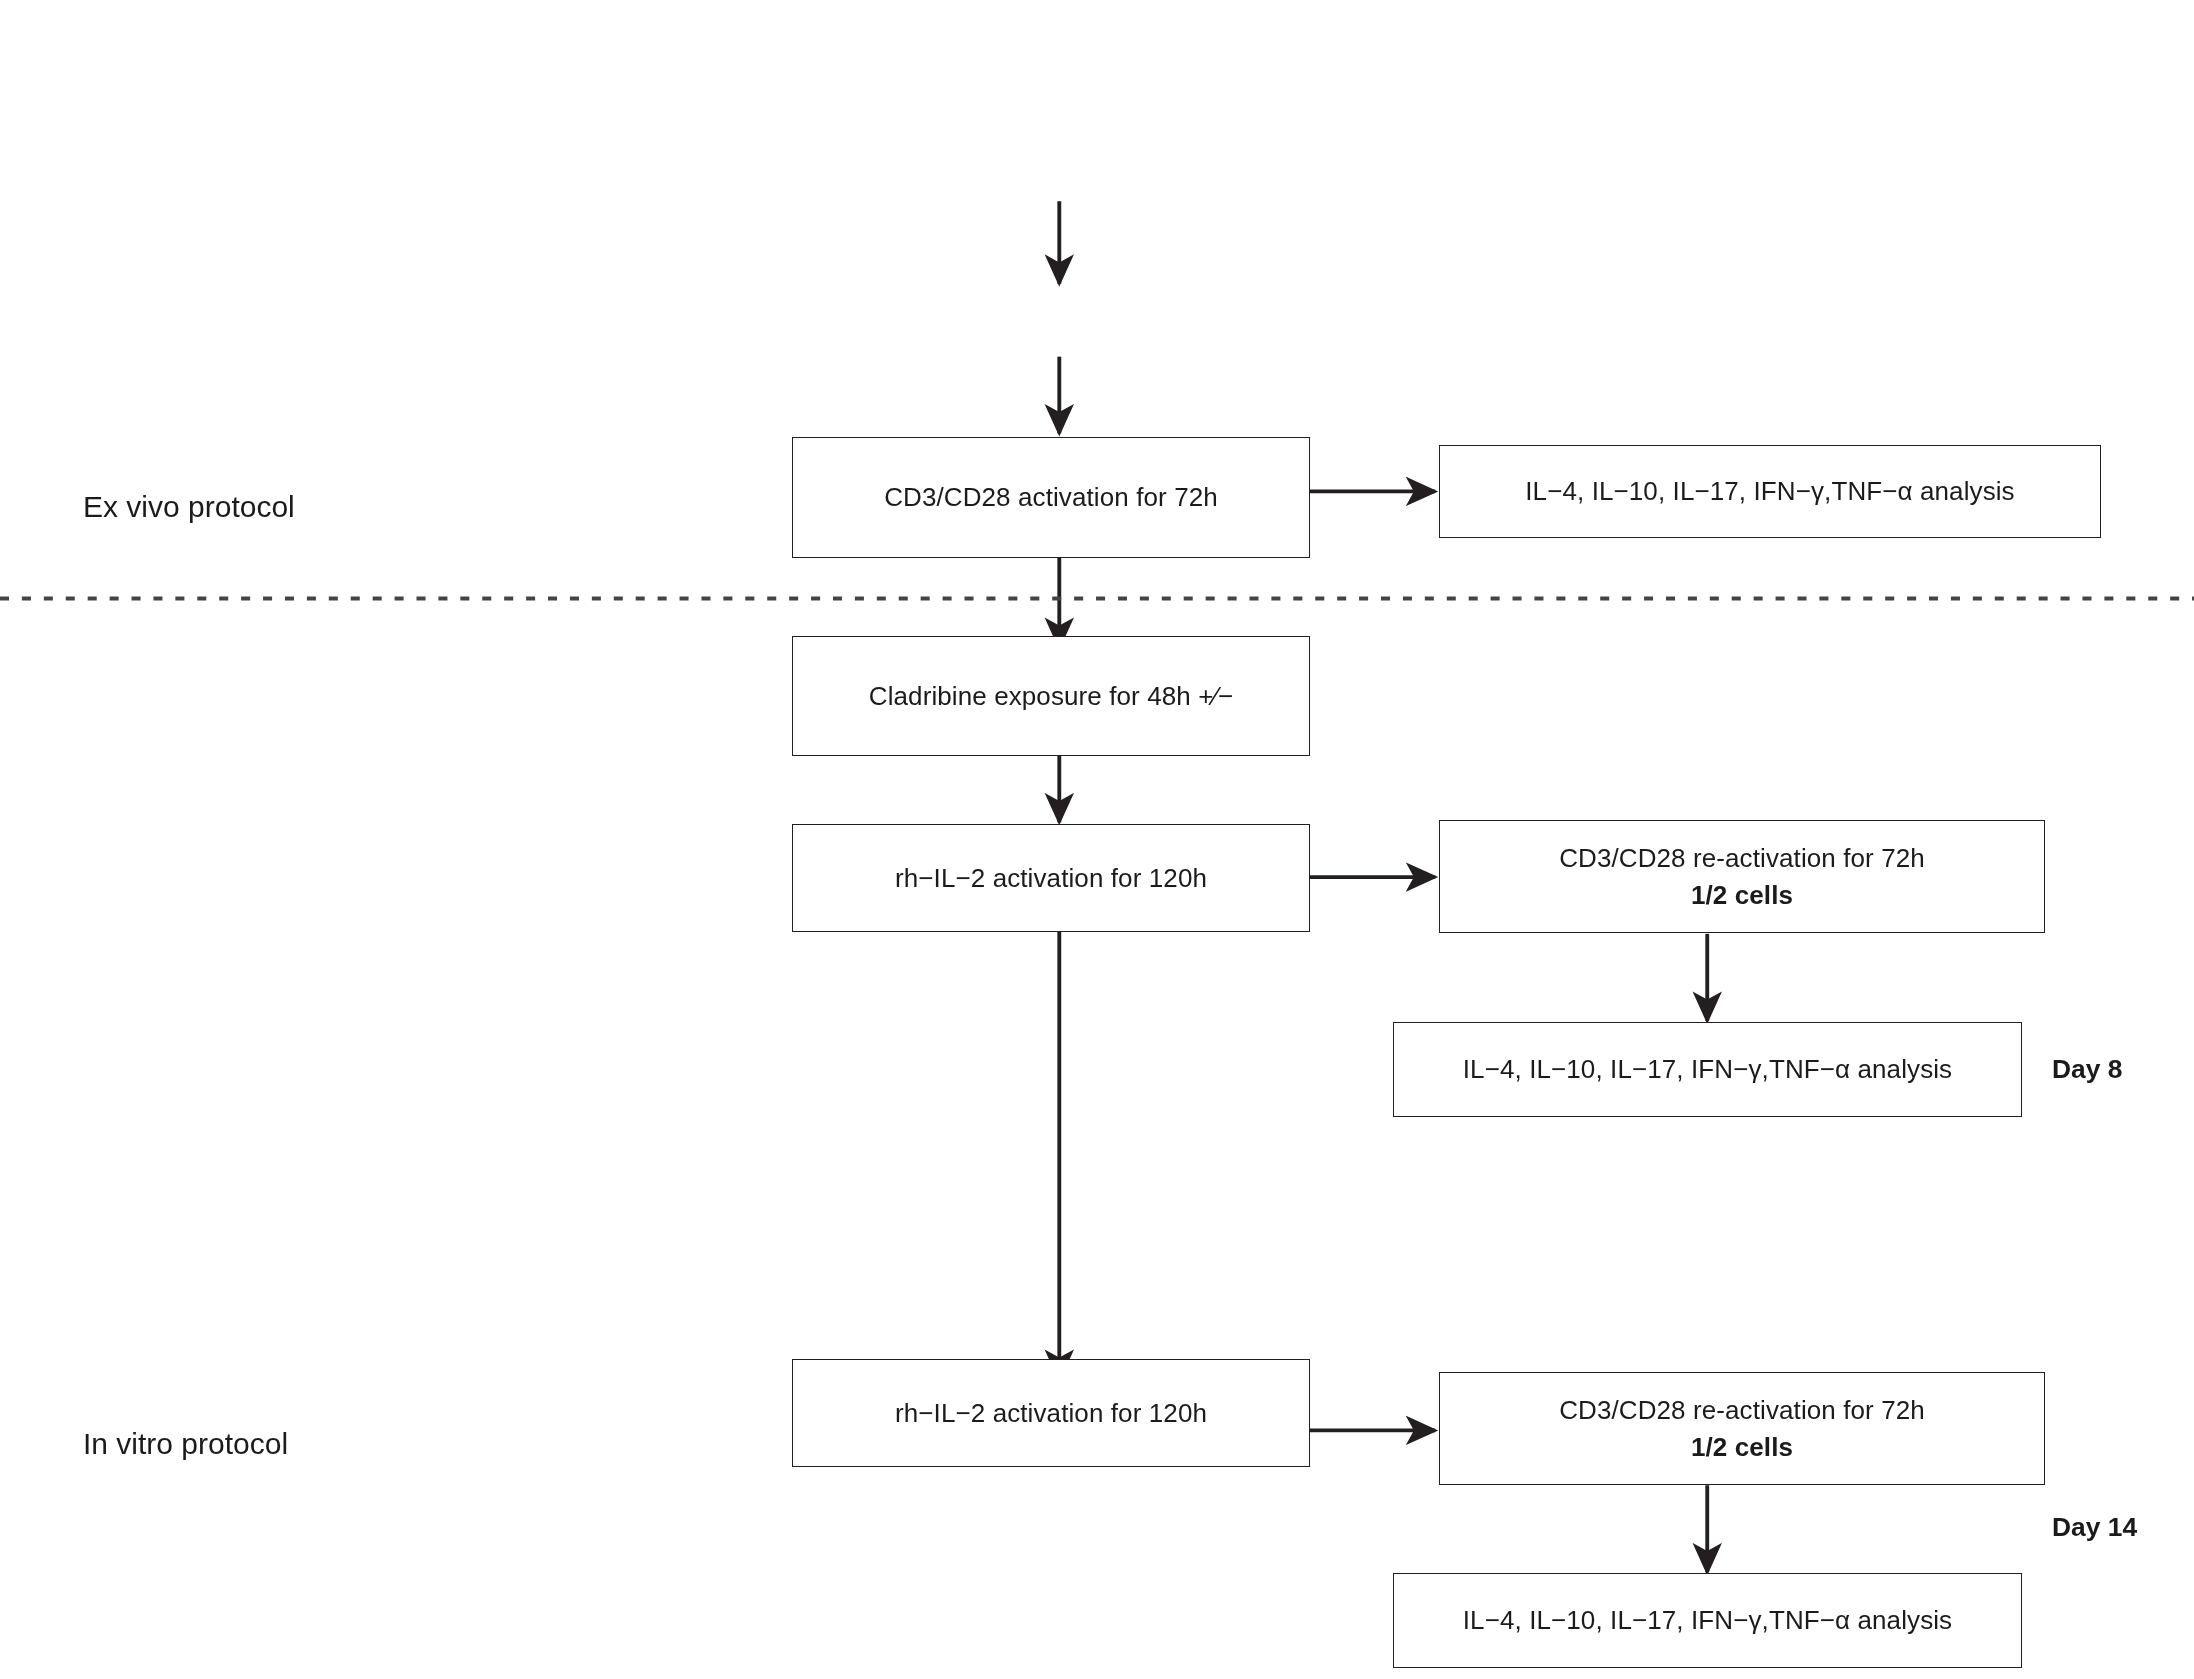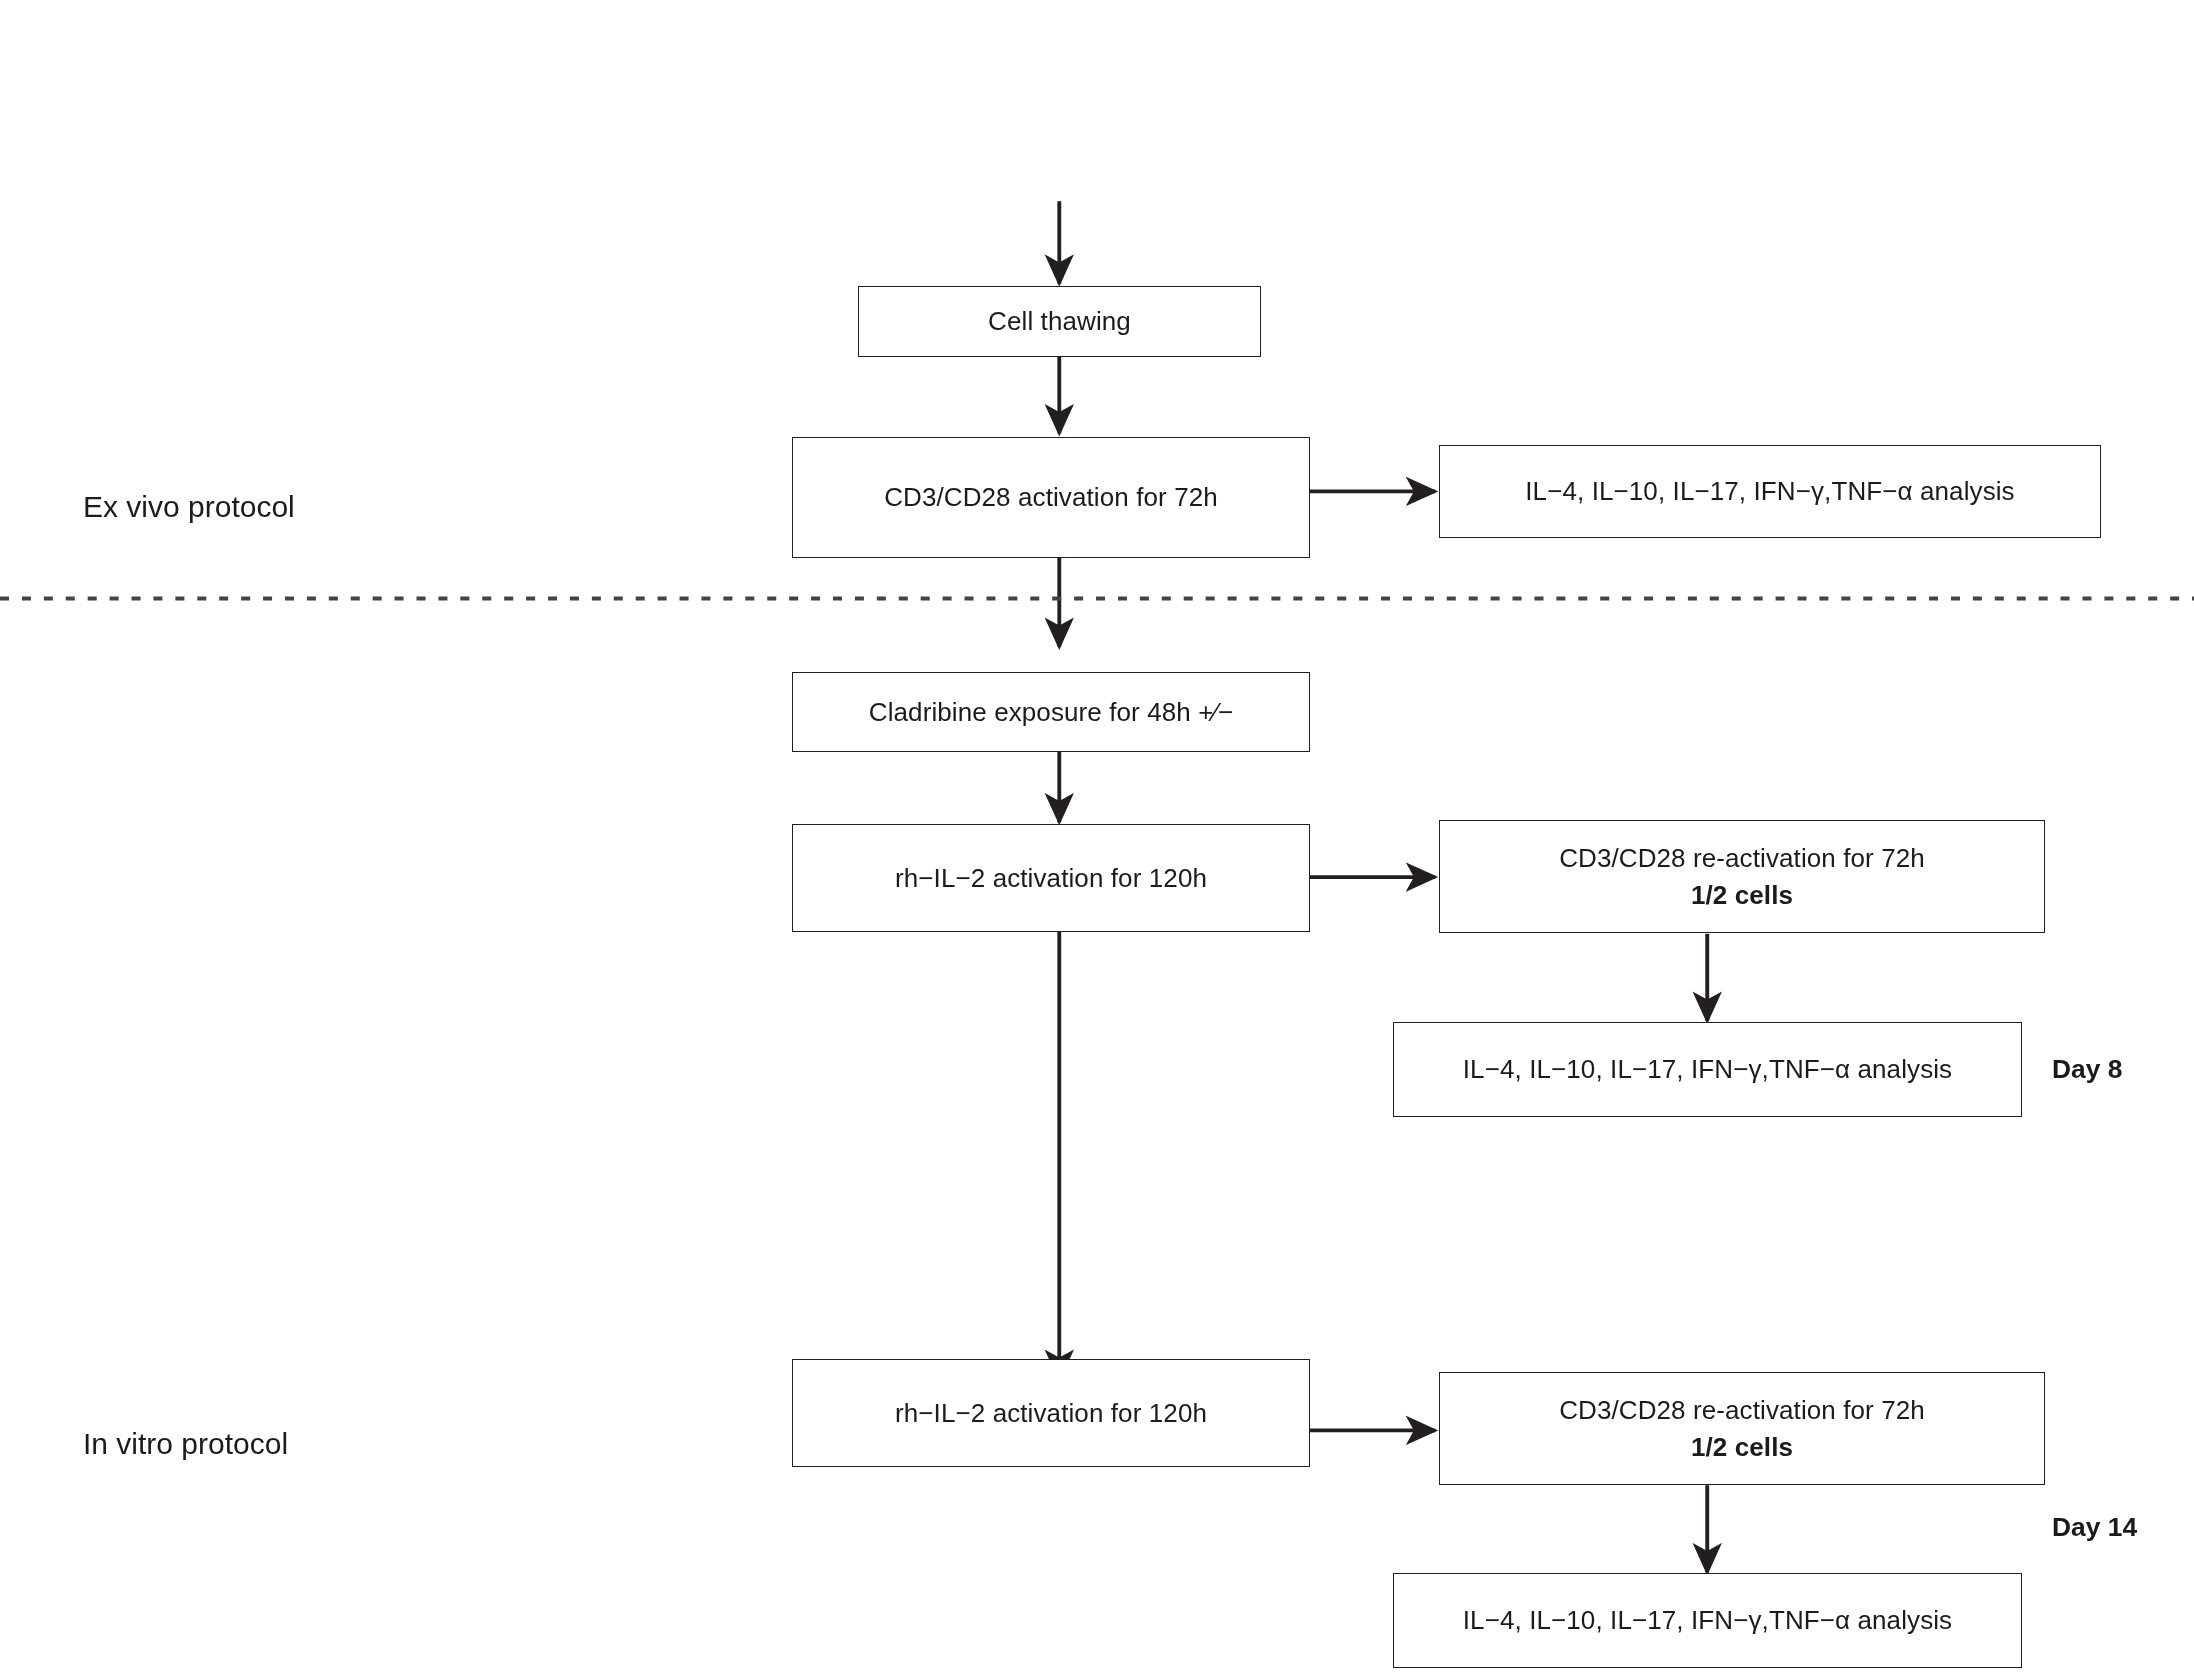--- a/index.html
+++ b/index.html
@@ -95,39 +95,34 @@
     <line x1="2648" y1="2303" x2="2648" y2="2438" stroke="#231f20" stroke-width="6" marker-end="url(#arrowhead)"></line>
 
     <line x1="0" y1="928" x2="3403" y2="928" stroke="#444444" stroke-width="6" stroke-dasharray="14 20" stroke-linecap="butt"></line>
   </svg>
 
   <div class="side-label" style="left:83px; top:490px;">Ex vivo protocol</div>
 
   <div class="side-label" style="left:83px; top:1411px;margin-top:16px;">In vitro protocol</div>
 
 
-  <div class="node" style="left:858px; top:286px; width:403px; height:71px;">
-    <div class="lines">
-      <div>Cell thawing</div>
-    </div>
-  </div>
 
   <div class="node" style="left:792px; top:437px; width:518px; height:121px;">
     <div class="lines">
       <div>CD3/CD28 activation for 72h</div>
     </div>
   </div>
 
   <div class="node" style="left:1439px; top:445px; width:662px; height:93px;">
     <div class="lines">
       <div>IL−4, IL−10, IL−17, IFN−γ,TNF−α analysis</div>
     </div>
   </div>
 
-  <div class="node" style="left:792px; top:672px; width:518px; height:80px;">
+  <div class="node" style="left:792px; top:636px; width:518px; height:120px;">
     <div class="lines">
       <div>Cladribine exposure for 48h +∕−</div>
     </div>
   </div>
 
   <div class="node" style="left:792px; top:824px; width:518px; height:108px;">
     <div class="lines">
       <div>rh−IL−2 activation for 120h</div>
     </div>
   </div>

